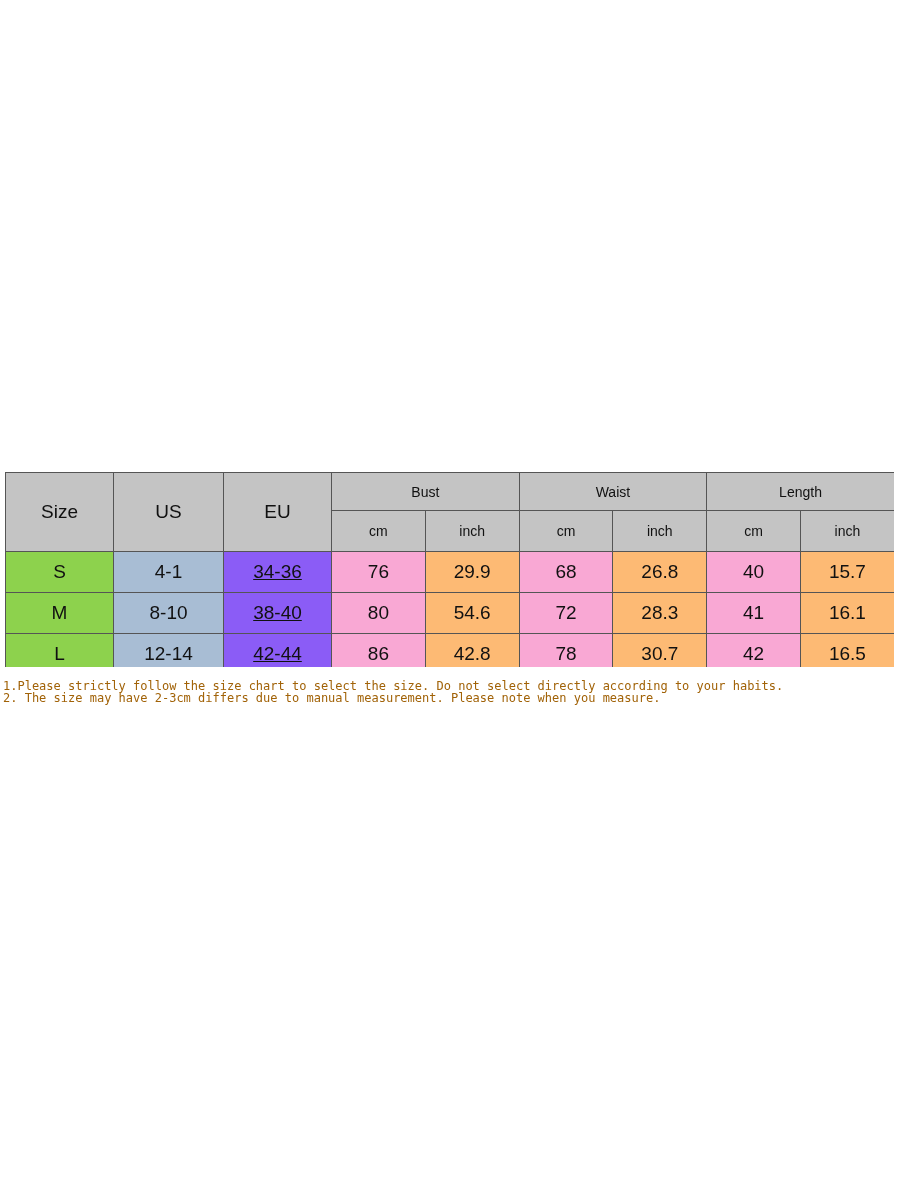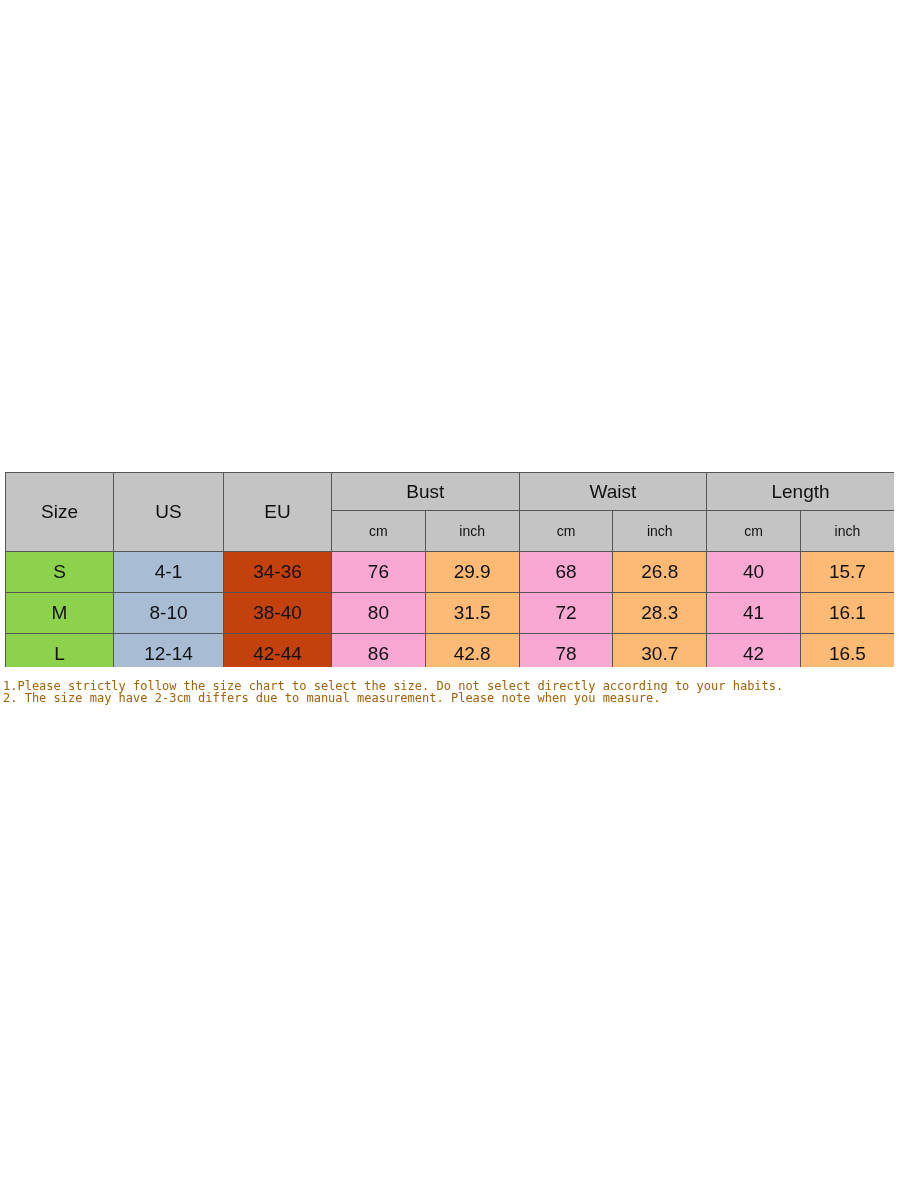--- a/index.html
+++ b/index.html
@@ -41,28 +41,28 @@
     font-family: "Liberation Sans", sans-serif;
     padding: 0;
   }
 
   
   th.hdr {
     background: #c4c4c4;
     font-size: 19px;
   }
   th.hdr-tall { height: 77px; }
-  th.hdr-group { height: 37px; font-size: 19px; }
+  th.hdr-group { height: 37px; font-size: 14px; }
   th.hdr-unit  { height: 40px; font-size: 14px; }
 
   
   td.cell { height: 40px; font-size: 19px; }
   td.c-size  { background: #8dd24d; }
   td.c-us    { background: #a8bdd4; }
-  td.c-eu    { background: #c2410c; }
+  td.c-eu    { background: #8b5cf6; text-decoration: underline; }
   td.c-cm    { background: #f9a8d4; }
   td.c-inch  { background: #fdba74; }
 
   
   col.col-size { width: 108px; }
   col.col-us   { width: 110px; }
   col.col-eu   { width: 108px; }
   col.col-meas { width: 93.8px; }
 
   
@@ -127,21 +127,21 @@
         <td class="cell c-cm">68</td>
         <td class="cell c-inch">26.8</td>
         <td class="cell c-cm">40</td>
         <td class="cell c-inch">15.7</td>
       </tr>
       <tr>
         <td class="cell c-size">M</td>
         <td class="cell c-us">8-10</td>
         <td class="cell c-eu">38-40</td>
         <td class="cell c-cm">80</td>
-        <td class="cell c-inch">31.5</td>
+        <td class="cell c-inch">54.6</td>
         <td class="cell c-cm">72</td>
         <td class="cell c-inch">28.3</td>
         <td class="cell c-cm">41</td>
         <td class="cell c-inch">16.1</td>
       </tr>
       <tr>
         <td class="cell c-size">L</td>
         <td class="cell c-us">12-14</td>
         <td class="cell c-eu">42-44</td>
         <td class="cell c-cm">86</td>

